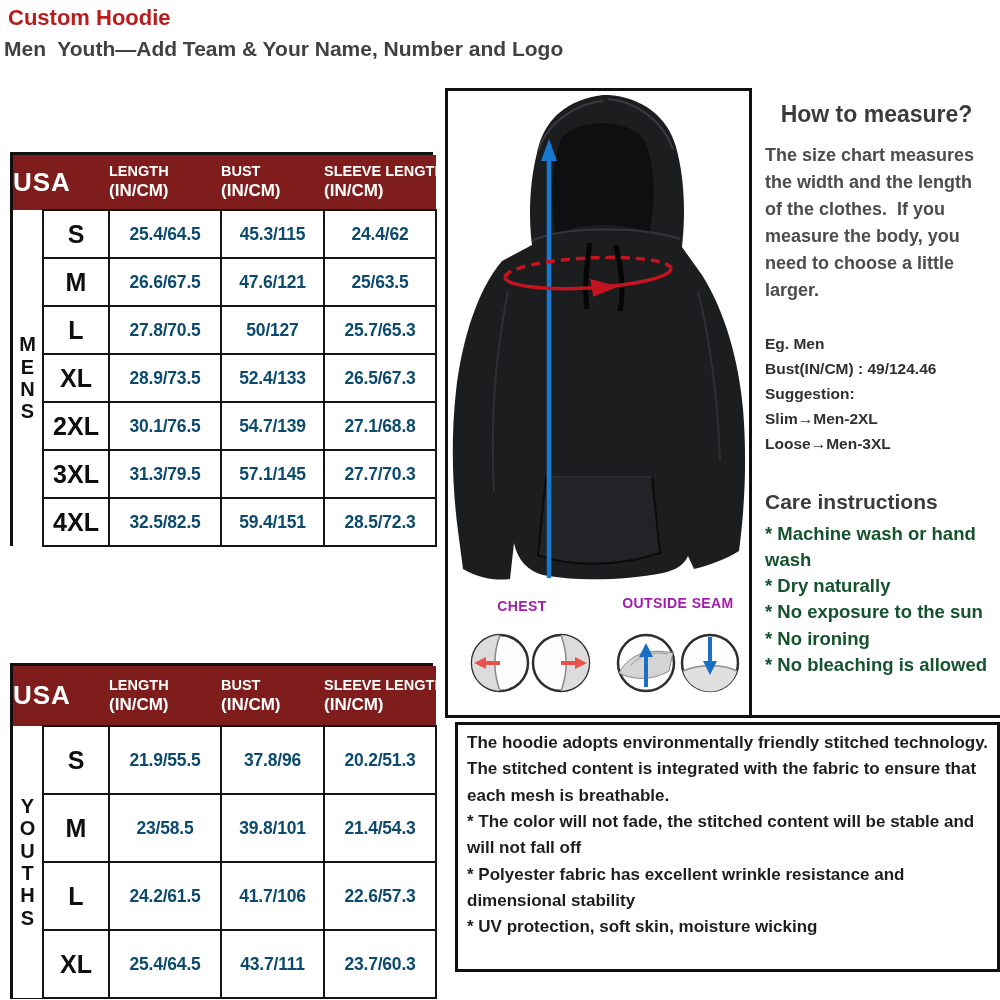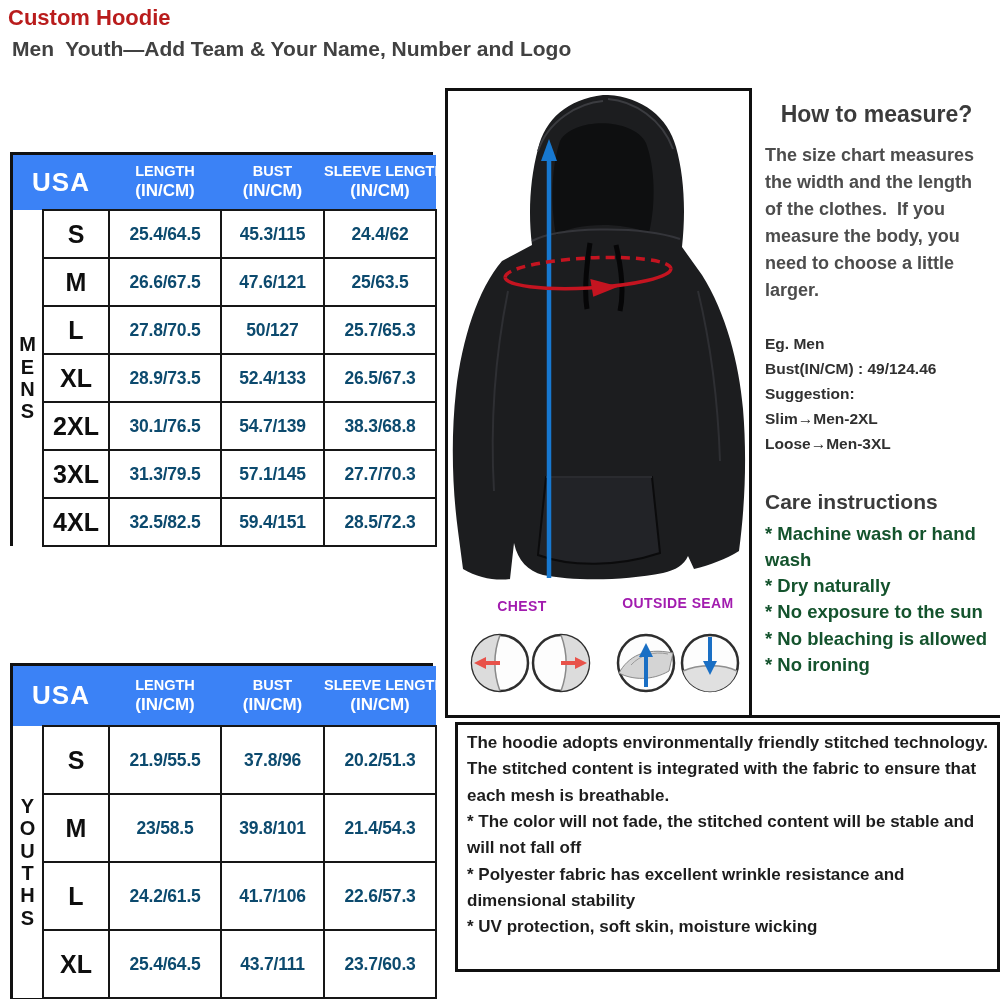--- a/index.html
+++ b/index.html
@@ -2,30 +2,30 @@
 <html><head>
 <meta charset="utf-8">
 <style>
   * { margin:0; padding:0; box-sizing:border-box; }
   html,body { width:1000px; height:1000px; background:#ffffff;
     font-family:"Liberation Sans", sans-serif; color:#222; }
   #canvas { position:relative; width:1000px; height:1000px; background:#fff; overflow:hidden; }
 
   
   .page-title { position:absolute; left:8px; top:5px; font-size:22px; font-weight:700; color:#b91c1c; }
-  .page-subtitle { position:absolute; left:12px; top:37px; font-size:21px; font-weight:700;
+  .page-subtitle { position:absolute; left:4px; top:37px; font-size:21px; font-weight:700;
     color:#414141; white-space:pre-wrap; }
 
   
   .size-table-wrap { position:absolute; border:3px solid #111; background:#fff; }
   #mens-wrap  { left:10px; top:152px; width:423px; height:394px; }
   #youths-wrap{ left:10px; top:663px; width:423px; height:336px; }
   table.size-table { width:100%; height:100%; border-collapse:collapse; table-layout:fixed; }
-  .size-table th { background:#3b82f6; color:#fff; border:none; vertical-align:middle;
-    text-align:center; padding:0; }
+  .size-table th { background:#7f1d1d; color:#fff; border:none; vertical-align:middle;
+    text-align:left; padding:0; }
   .size-table th.corner { font-size:26px; font-weight:700; letter-spacing:1px; }
   .size-table th.col-th { font-size:14.5px; font-weight:700; line-height:1.25; white-space:nowrap; }
   .size-table th .sub { font-size:17px; font-weight:700; }
   .size-table td { border:2px solid #161616; text-align:center; vertical-align:middle;
     background:#fff; }
   .size-table td.group-cell { border-left:none; border-top:none; border-bottom:none; }
   .group-text { font-size:20px; font-weight:700; color:#111; line-height:1.12; text-align:center; }
   .size-table td.size-cell { font-size:25px; font-weight:700; color:#0e0e0e; }
   .size-table td.data-cell { font-size:17.5px; font-weight:700; color:#0c4a6e; letter-spacing:-0.2px; }
   #mens-table thead tr { height:55px; }
@@ -110,21 +110,21 @@
           <tr>
             <td class="size-cell">XL</td>
             <td class="data-cell">28.9/73.5</td>
             <td class="data-cell">52.4/133</td>
             <td class="data-cell">26.5/67.3</td>
           </tr>
           <tr>
             <td class="size-cell">2XL</td>
             <td class="data-cell">30.1/76.5</td>
             <td class="data-cell">54.7/139</td>
-            <td class="data-cell">38.3/68.8</td>
+            <td class="data-cell">27.1/68.8</td>
           </tr>
           <tr>
             <td class="size-cell">3XL</td>
             <td class="data-cell">31.3/79.5</td>
             <td class="data-cell">57.1/145</td>
             <td class="data-cell">27.7/70.3</td>
           </tr>
           <tr>
             <td class="size-cell">4XL</td>
             <td class="data-cell">32.5/82.5</td>
@@ -262,22 +262,22 @@
         <div>Bust(IN/CM) : 49/124.46</div>
         <div>Suggestion:</div>
         <div>Slim→Men-2XL</div>
         <div>Loose→Men-3XL</div>
       </div>
     <div class="care-heading">Care instructions</div>
     <div id="care-list">
         <div>* Machine wash or hand wash</div>
         <div>* Dry naturally</div>
         <div>* No exposure to the sun</div>
+        <div>* No ironing</div>
         <div>* No bleaching is allowed</div>
-        <div>* No ironing</div>
       </div>
   </div>
 
   <div id="desc-box">
     <div class="desc-text">The hoodie adopts environmentally friendly stitched technology. The stitched content is integrated with the fabric to ensure that each mesh is breathable.</div>
     <div id="desc-bullets" class="desc-text">
         <div>* The color will not fade, the stitched content will be stable and will not fall off</div>
         <div>* Polyester fabric has excellent wrinkle resistance and dimensional stability</div>
         <div>* UV protection, soft skin, moisture wicking</div>
       </div>

